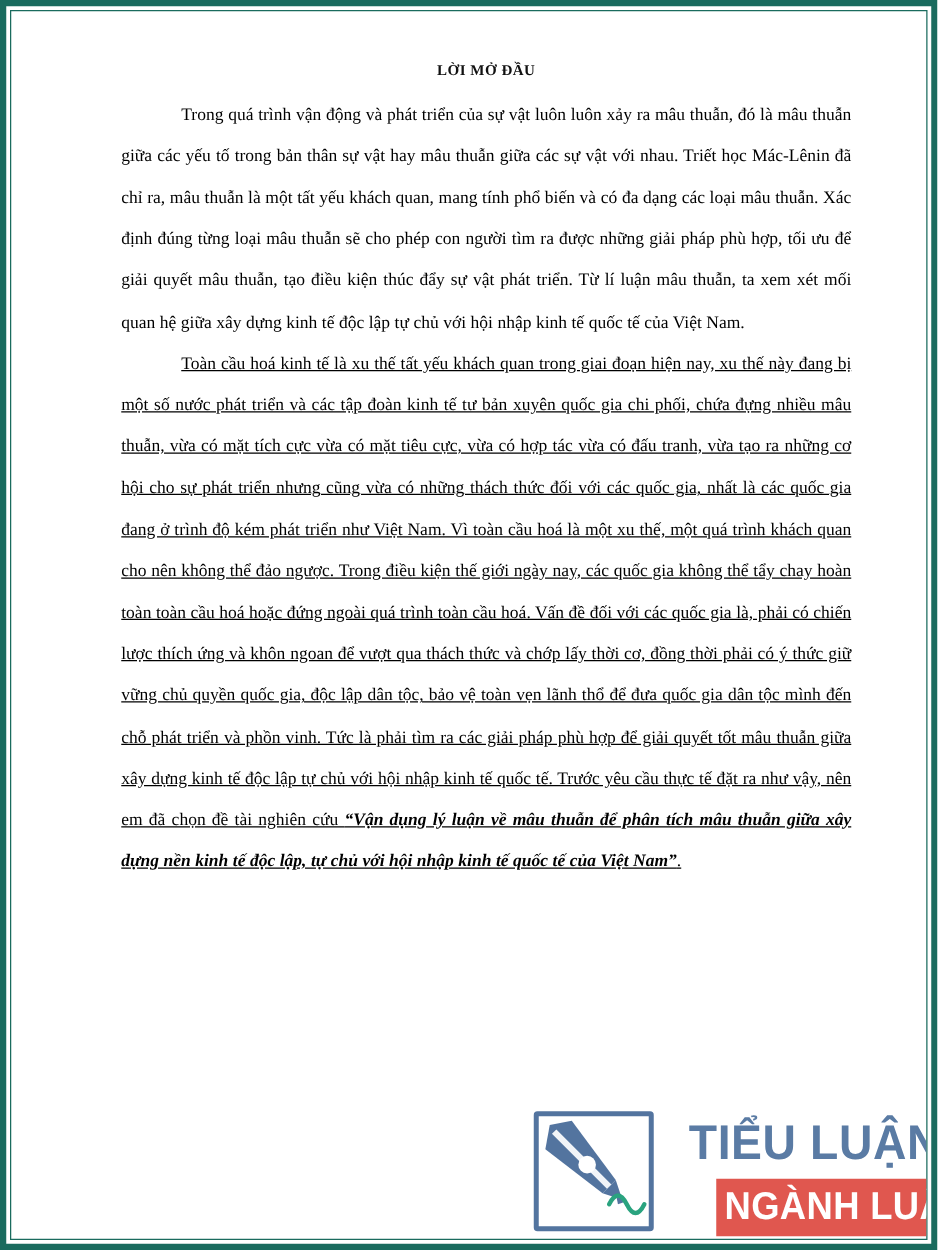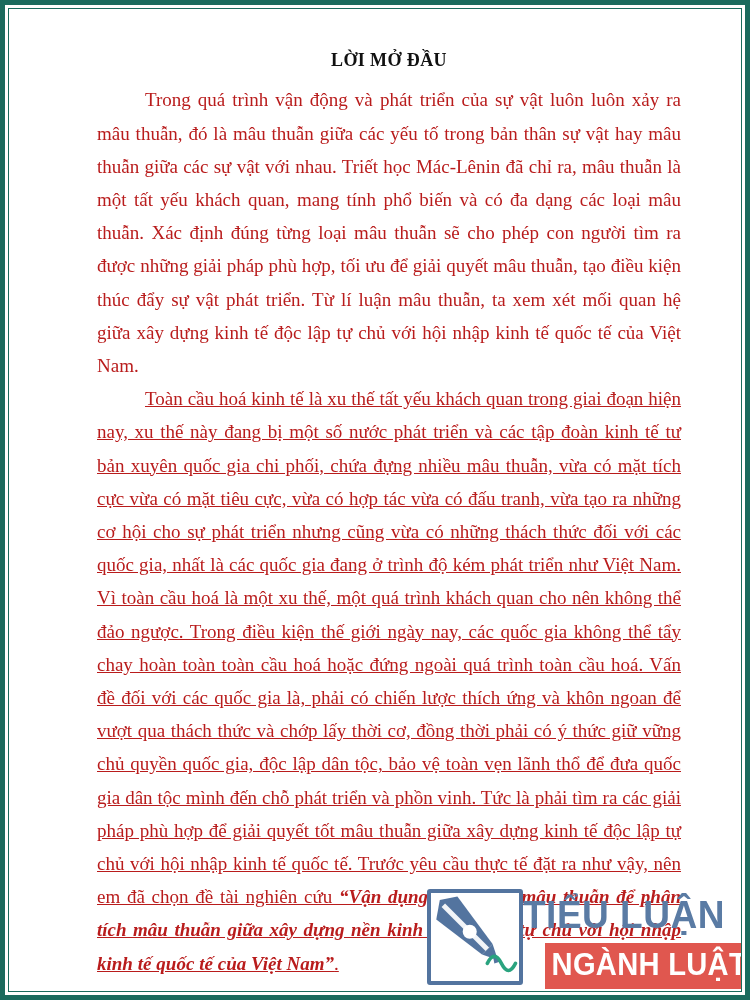--- a/index.html
+++ b/index.html
@@ -36,34 +36,34 @@
 
   
   .doc {
     position: absolute;
     left: 88px;
     top: 40px;
     width: 584px;
   }
 
   .doc-title {
-    font-size: 18px;
+    font-size: 12px;
     font-weight: bold;
     text-align: center;
     letter-spacing: 0.4px;
     color: #111111;
     margin: 0 0 11px 0;
     line-height: 1.3;
   }
 
   p.para {
     margin: 0;
-    font-size: 19px;
+    font-size: 14px;
     line-height: 33.2px;
-    color: #b91c1c;
+    color: #000000;
     text-align: justify;
     text-justify: inter-word;
     text-indent: 48px;
     hyphens: none;
     word-spacing: 0.1px;
   }
   p.para + p.para {
     margin-top: 0;
     text-decoration: underline;
   }
@@ -91,21 +91,21 @@
     border-radius: 3px;
     background: #ffffff;
   }
   .logo-mark svg {
     display: block;
     width: 100%;
     height: 100%;
   }
   .logo-text {
     position: absolute;
-    left: 96px;
+    left: 124px;
     top: 0;
     width: 196px;
     height: 108px;
   }
   .logo-word-top {
     position: absolute;
     left: 0;
     top: 6px;
     font-family: "Liberation Sans Narrow", "Liberation Sans", "DejaVu Sans", sans-serif;
     font-weight: bold;

